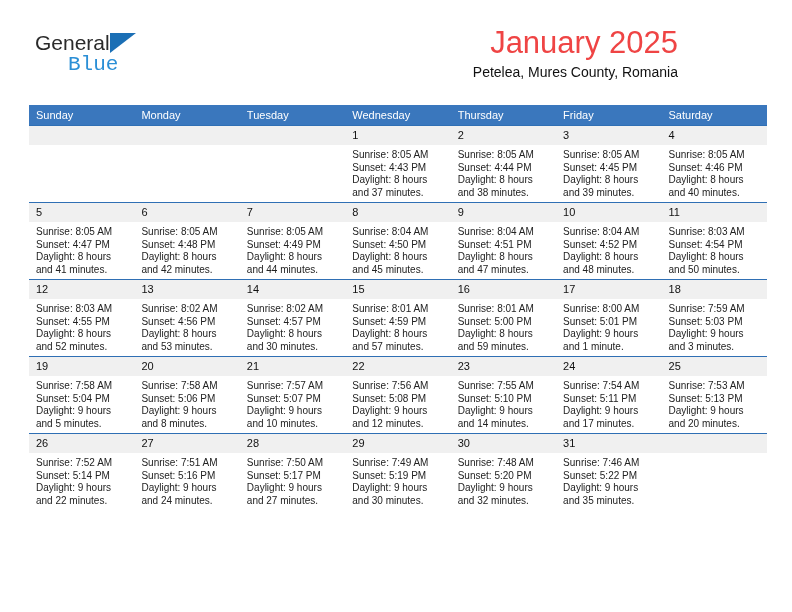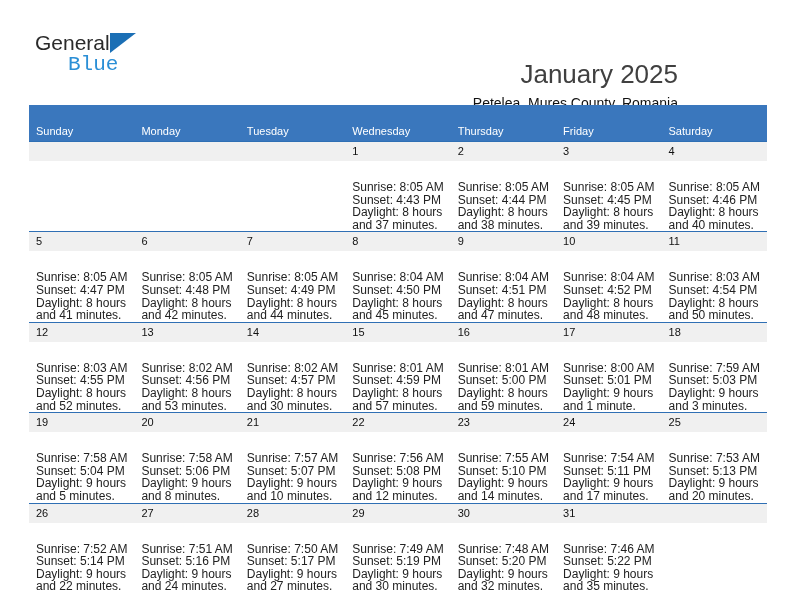--- a/index.html
+++ b/index.html
@@ -63,25 +63,24 @@
     line-height: 24px;
     font-family: Liberation Mono, monospace;
   }
   .title-block {
     position: absolute;
     right: 0;
     top: 0;
     text-align: right;
   }
   .cal-title {
-    font-size: 26px;
-    color: #404040;
+    font-size: 31px;
+    color: #ef4444;
     line-height: 34px;
     white-space: nowrap;
-    margin-top: 31px;
   }
   .cal-subtitle {
     font-size: 14px;
     color: #111111;
     line-height: 20px;
     margin-top: 2px;
     white-space: nowrap;
   }
 
   
@@ -92,21 +91,21 @@
     width: 738px;
     border-collapse: collapse;
     table-layout: fixed;
   }
   .calendar th {
     background: #3a77bd;
     color: #ffffff;
     font-size: 11px;
     font-weight: normal;
     text-align: left;
-    padding: 20px 0 4px 7px;
+    padding: 4px 0 4px 7px;
     height: 12px;
     border: none;
   }
   .calendar td {
     vertical-align: top;
     padding: 0;
     border: none;
     border-top: 1px solid #2f6fb4;
     height: 76px;
     width: 105.4px;
@@ -122,24 +121,23 @@
     color: #111111;
     padding: 3px 0 3px 7px;
     height: 13px;
     line-height: 13px;
   }
   .daynum.empty {
     color: transparent;
   }
   .details {
     padding: 4px 5px 0 7px;
-    font-size: 12px;
+    font-size: 10px;
     line-height: 12.6px;
     color: #222222;
-    margin-top: 16px;
   }
   .details div {
     white-space: nowrap;
   }
 </style>
 </head>
 <body>
 
 <div class="page">
 

